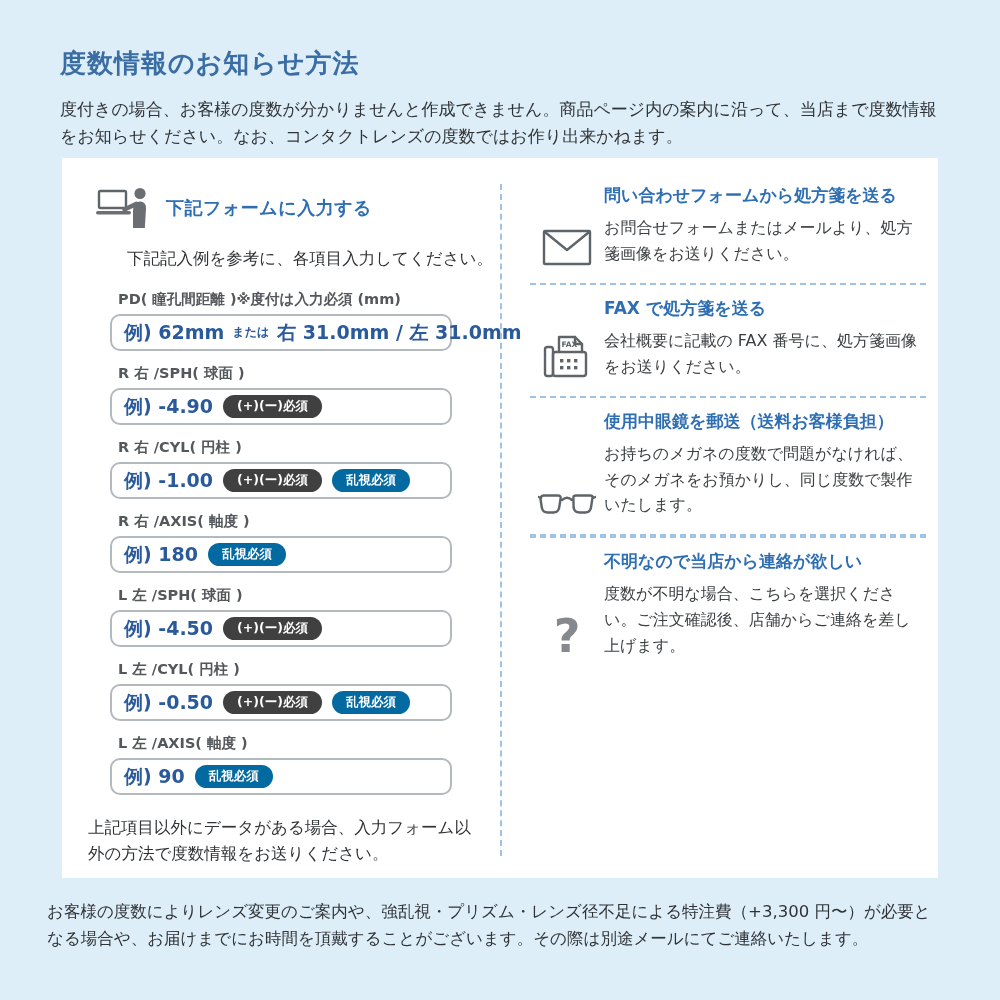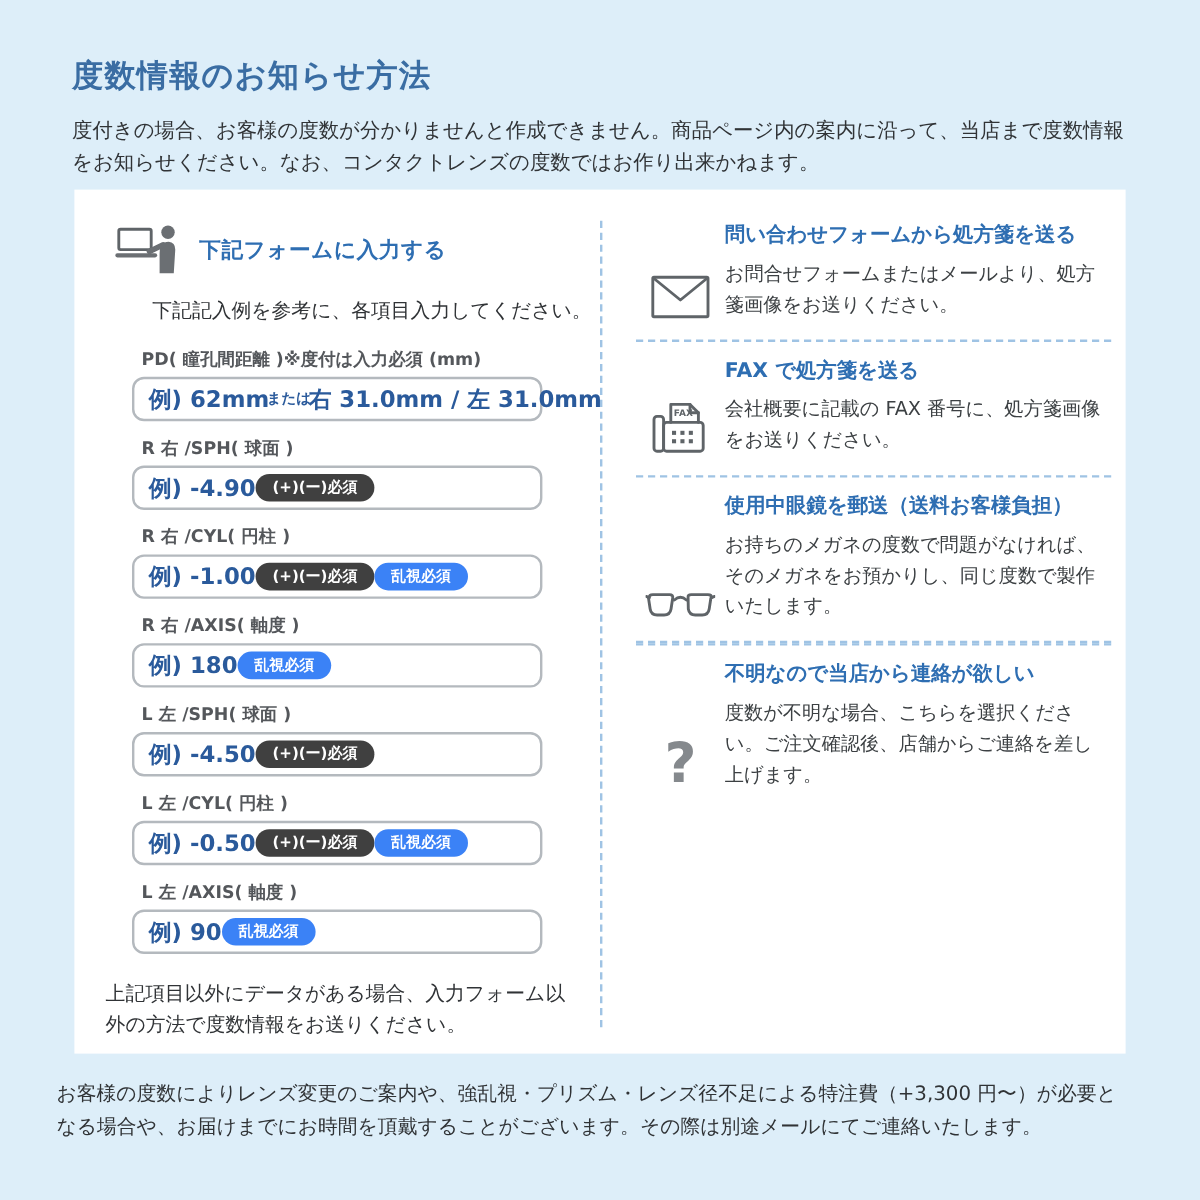--- a/index.html
+++ b/index.html
@@ -27,30 +27,30 @@
   .form-header { display:flex; align-items:center; margin:4px 0 16px 8px; }
   .form-header .hdr-icon { width:56px; flex:none; margin-right:14px; }
   .form-heading { font-size:18px; font-weight:bold; color:#2e6eb2; letter-spacing:0.5px; }
   .instruction { font-size:16.5px; color:#303336; font-weight:500; margin-bottom:20px;text-align:right; }
   .field-label {
     margin:0 0 5px 30px; font-size:14.5px; font-weight:bold; color:#54575b;
   }
   .field-box {
     margin:0 0 13px 22px; width:342px; height:37px;
     border:2px solid #b4b9be; border-radius:10px; background:#fff;
-    display:flex; align-items:center; padding:0 12px; gap:0;
+    display:flex; align-items:center; padding:0 12px; gap:10px;
   }
   .example-val { font-size:19px; font-weight:bold; color:#2a5a9b; white-space:nowrap; }
   .example-small { font-size:12px; font-weight:bold; color:#2a5a9b; margin:0 2px; white-space:nowrap; }
   .badge {
     flex:none; font-size:12.5px; font-weight:bold; color:#fff;
     padding:5px 14px; border-radius:999px; line-height:1; white-space:nowrap;
   }
   .badge.blue { background:#404040; }
-  .badge.orange { background:#3b82f6;font-family:Liberation Serif, serif; }
+  .badge.orange { background:#0369a1;font-family:Liberation Serif, serif; }
   .left-note { margin:20px 0 0 0; font-size:16.5px; line-height:1.6; color:#303336; font-weight:500; width:390px; }
   
   .divider-v { position:absolute; left:438px; top:26px; bottom:22px; width:0; border-left:2px dashed #9fc3e4; }
   
   .right-col { position:absolute; left:468px; top:14px; width:396px; }
   .method { display:flex; padding:12px 0 16px 0; }
   .method-icon { width:74px; flex:none; display:flex; justify-content:center; align-items:flex-end; padding-top:10px; }
   .method-text { flex:1; }
   .method-title { font-size:17px; font-weight:bold; color:#2e6eb2; margin-bottom:8px; }
   .method-body { font-size:16px; line-height:1.62; color:#3c4043; font-weight:500; }

